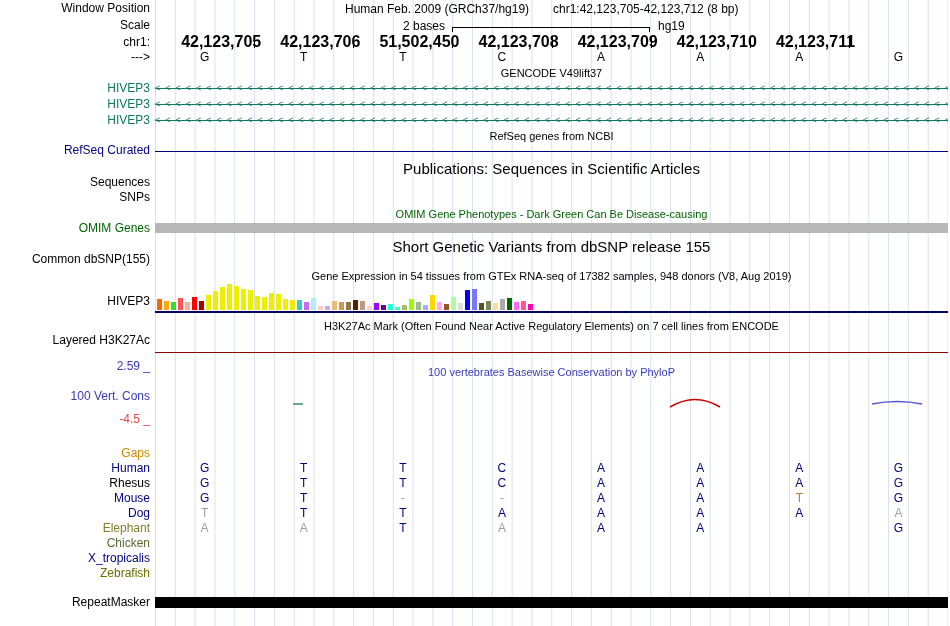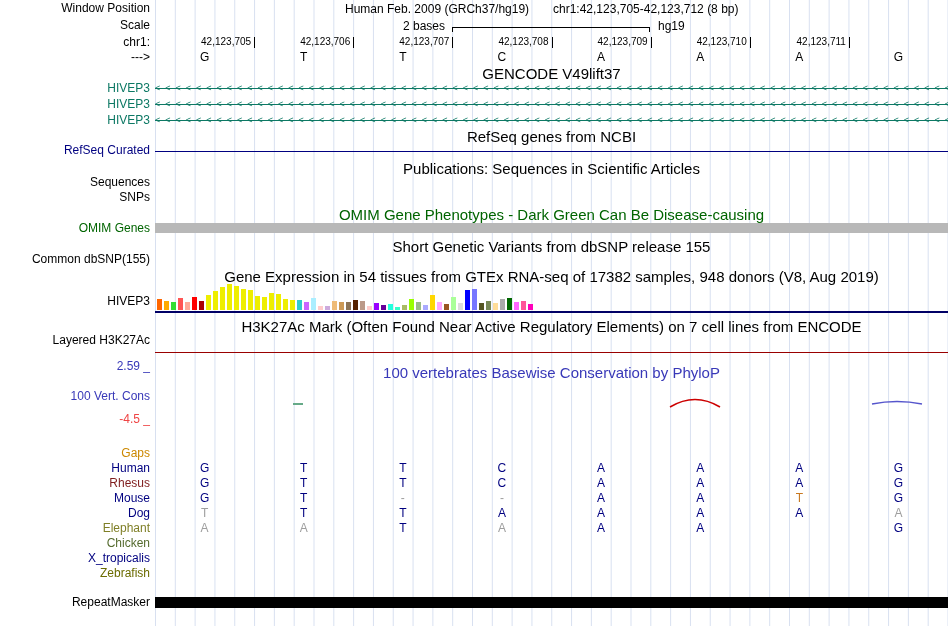--- a/index.html
+++ b/index.html
@@ -3,24 +3,24 @@
 <meta charset="utf-8">
 <style>
   * { margin:0; padding:0; box-sizing:border-box; }
   html,body { background:#fff; }
   body { font-family:"Liberation Sans", sans-serif; }
   .page { position:relative; width:950px; height:626px; background:#fff; overflow:hidden; font-size:12px; color:#000; }
   .gridlines { position:absolute; left:155px; top:0; width:793px; height:626px;
     background-image:linear-gradient(to right,#d8e0f0 1px, transparent 1px);
     background-size:19.825px 100%; }
   .gut { position:absolute; left:0; width:150px; text-align:right; white-space:nowrap; font-size:12px; line-height:13px;padding-left:26px; }
-  .title { position:absolute; left:155px; width:793px; text-align:center; font-size:15px; line-height:13px; white-space:nowrap; }
+  .title { position:absolute; left:155px; width:793px; text-align:center; font-size:11px; line-height:13px; white-space:nowrap; }
   .small { font-size:15px; }
   .abs { position:absolute; white-space:nowrap; }
-  .coord { position:absolute; width:70px; text-align:right; top:0; font-size:10px; line-height:12px; }
+  .coord { position:absolute; width:70px; text-align:right; top:0; font-size:16px; line-height:12px;font-weight:bold; }
   .tick { position:absolute; top:1px; width:1px; height:11px; background:#000; }
   .baseletter { position:absolute; transform:translateX(-50%); top:0; font-size:12px; line-height:13px; }
   .scalebar { position:absolute; left:452px; top:27px; width:198px; height:5px;
     border-top:1px solid #000; border-left:1px solid #000; border-right:1px solid #000; }
   .generow { position:absolute; left:155px; width:793px; height:13px; overflow:hidden; }
   .chev { position:absolute; left:0; top:0; width:100%; letter-spacing:5px; font-size:9px; line-height:13px; white-space:nowrap; overflow:hidden; }
   .genline { position:absolute; left:0; top:6px; width:100%; height:1px; }
   .hline { position:absolute; left:155px; width:793px; }
   .gtex-bars { position:absolute; left:157px; top:284px; width:385px; height:26px; }
   .gbar { position:absolute; bottom:0; width:5px; display:block; }
@@ -41,21 +41,21 @@
   <div class="abs" style="left:360px;top:19px;width:85px;text-align:right">2 bases</div>
   <div class="scalebar"></div>
   <div class="abs" style="left:658px;top:19px">hg19</div>
 
   <div class="gut" style="top:36px">chr1:</div>
   <div id="coord-row" class="abs" style="left:155px;top:36px;width:793px;height:13px">
       <span class="coord" style="left: 26.125px;">42,123,705</span>
       <i class="tick" style="left: 99.125px;"></i>
       <span class="coord" style="left: 125.25px;">42,123,706</span>
       <i class="tick" style="left: 198.25px;"></i>
-      <span class="coord" style="left: 224.375px;">42,123,707</span>
+      <span class="coord" style="left: 224.375px;">51,502,450</span>
       <i class="tick" style="left: 297.375px;"></i>
       <span class="coord" style="left: 323.5px;">42,123,708</span>
       <i class="tick" style="left: 396.5px;"></i>
       <span class="coord" style="left: 422.625px;">42,123,709</span>
       <i class="tick" style="left: 495.625px;"></i>
       <span class="coord" style="left: 521.75px;">42,123,710</span>
       <i class="tick" style="left: 594.75px;"></i>
       <span class="coord" style="left: 620.875px;">42,123,711</span>
       <i class="tick" style="left: 693.875px;"></i>
     </div>
@@ -174,21 +174,21 @@
   <div class="gut" style="top: 413px; color: #ef4444;">-4.5 _</div>
   <svg width="793" height="60" viewBox="0 0 793 60" style="position:absolute;left:155px;top:365px">
     <rect x="138" y="38" width="10" height="2" fill="#66aa88"></rect>
     <path d="M515 42 Q540 27 565 42" stroke="#cc0000" stroke-width="1.5" fill="none"></path>
     <path d="M717 39 Q742 34 767 39" stroke="#5555cc" stroke-width="1.5" fill="none"></path>
   </svg>
 
   <div id="species-labels" class="abs" style="left:0;top:446px;width:152px;height:140px">
       <div class="sp-label" style="top: 0px; color: rgb(204, 136, 0);">Gaps</div>
       <div class="sp-label" style="top: 15px; color: rgb(0, 0, 128);">Human</div>
-      <div class="sp-label" style="top: 30px; color: #7f1d1d;">Rhesus</div>
+      <div class="sp-label" style="top: 30px; color: #000000;">Rhesus</div>
       <div class="sp-label" style="top: 45px; color: rgb(0, 0, 128);">Mouse</div>
       <div class="sp-label" style="top: 60px; color: rgb(0, 0, 128);">Dog</div>
       <div class="sp-label" style="top: 75px; color: rgb(127, 127, 38);">Elephant</div>
       <div class="sp-label" style="top: 90px; color: rgb(85, 107, 47);">Chicken</div>
       <div class="sp-label" style="top: 105px; color: rgb(0, 0, 128);">X_tropicalis</div>
       <div class="sp-label" style="top: 120px; color: rgb(107, 107, 0);">Zebrafish</div>
     </div>
   <div id="align-grid" class="abs" style="left:155px;top:446px;width:793px;height:140px">
       <span class="al-cell" style="left: 49.5625px; top: 15px; color: rgb(0, 0, 128);">G</span>
       <span class="al-cell" style="left: 148.688px; top: 15px; color: rgb(0, 0, 128);">T</span>

